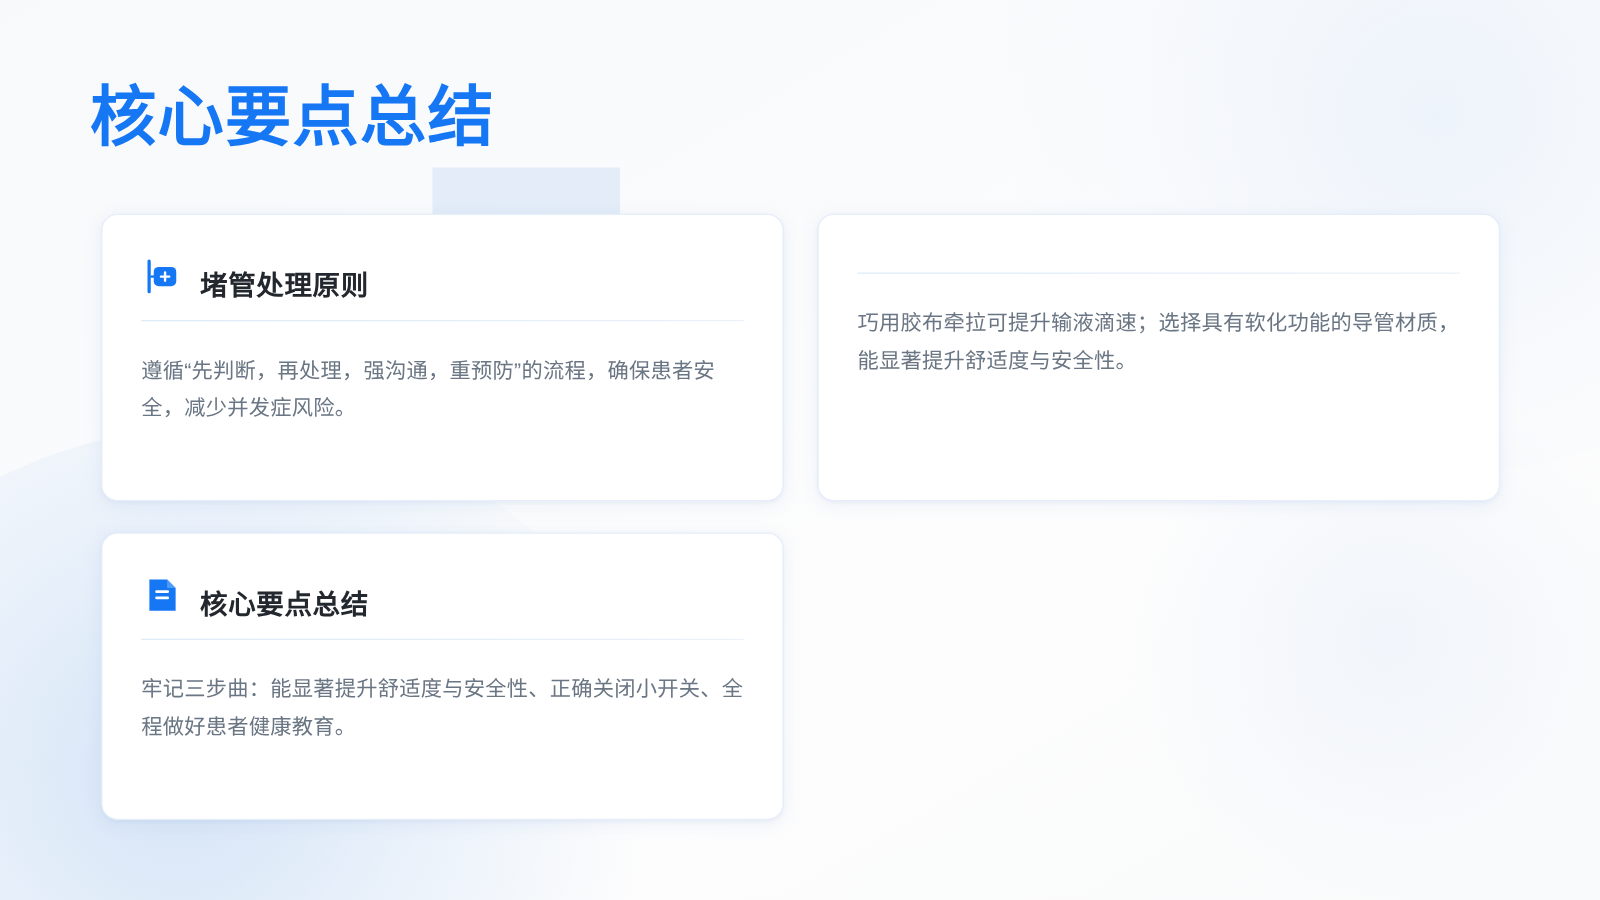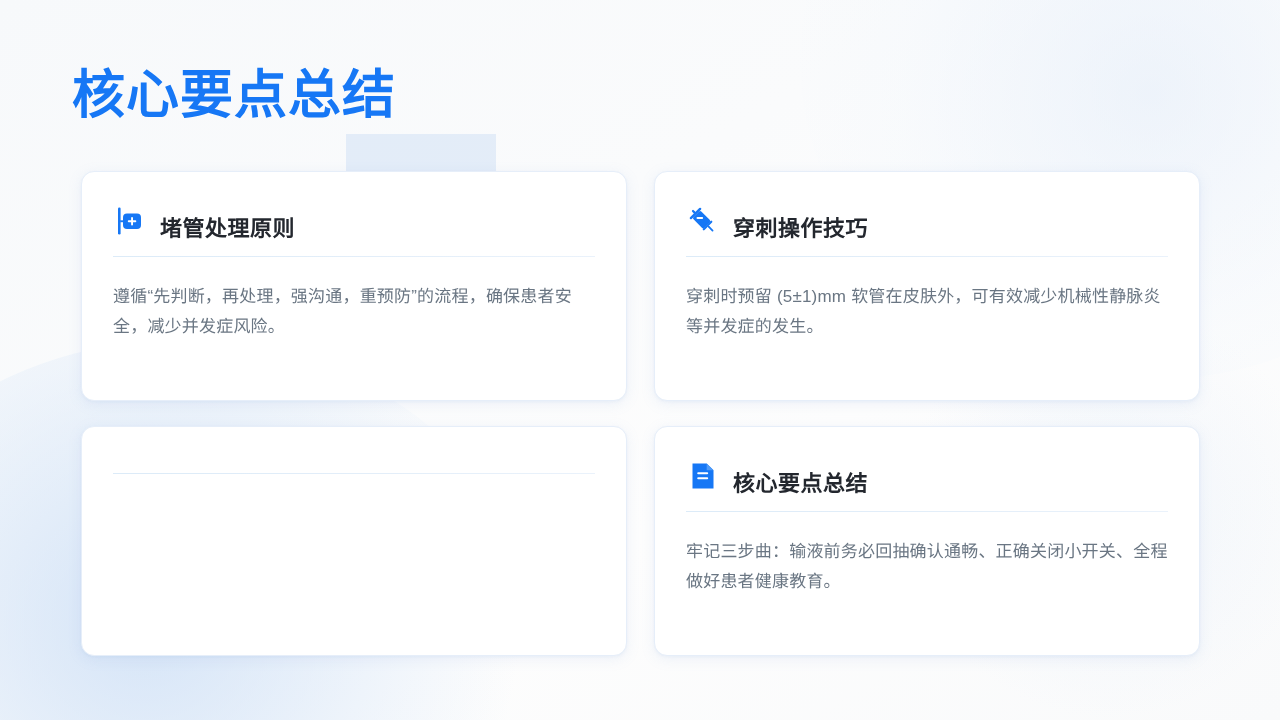--- a/index.html
+++ b/index.html
@@ -171,54 +171,36 @@
             <rect x="14.8" y="16.3" width="8.5" height="1.9" rx="0.9" fill="#ffffff"></rect>
             <rect x="7.2" y="16.3" width="3.4" height="1.9" fill="#1677f5"></rect>
           </svg>
         </span>
         <span class="card-title">堵管处理原则</span>
       </div>
       <div class="card-divider"></div>
       <p class="card-body">遵循“先判断，再处理，强沟通，重预防”的流程，确保患者安全，减少并发症风险。</p>
     </div>
 
-    <div class="card">
-      <div class="card-header">
-        <span class="card-icon">
-          <svg width="34" height="34" viewBox="0 0 34 34" xmlns="http://www.w3.org/2000/svg">
-            <g transform="rotate(-45 17 17)">
-              <rect x="11.5" y="7.5" width="11" height="15" rx="1.6" fill="#1677f5"></rect>
-              <rect x="13.6" y="11.6" width="6.6" height="2.1" rx="1" transform="rotate(45 16.9 12.6)" fill="#ffffff"></rect>
-              <rect x="9.3" y="5.2" width="15.4" height="2.4" rx="1.2" fill="#1677f5"></rect>
-              <rect x="15.9" y="1.8" width="2.2" height="4" rx="1" fill="#1677f5"></rect>
-              <rect x="10.6" y="22.3" width="12.8" height="2.2" rx="1.1" fill="#1677f5"></rect>
-              <rect x="16.1" y="24.2" width="1.8" height="7.2" rx="0.9" fill="#1677f5"></rect>
-            </g>
-          </svg>
-        </span>
-        <span class="card-title">穿刺操作技巧</span>
-      </div>
-      <div class="card-divider"></div>
-      <p class="card-body">穿刺时预留 (5±1)mm 软管在皮肤外，可有效减少机械性静脉炎等并发症的发生。</p>
-    </div>
 
     <div class="card">
       <div class="card-divider"></div>
+      <p class="card-body">巧用胶布牵拉可提升输液滴速；选择具有软化功能的导管材质，能显著提升舒适度与安全性。</p>
     </div>
 
     <div class="card">
       <div class="card-header">
         <span class="card-icon">
           <svg width="34" height="34" viewBox="0 0 34 34" xmlns="http://www.w3.org/2000/svg">
             <path d="M6.5 4.5h14.2l6.8 6.8V29.5H6.5z" fill="#1677f5"></path>
             <path d="M20.7 4.5l6.8 6.8h-6.8z" fill="#4f9bf8"></path>
             <rect x="11.2" y="13.2" width="11" height="2.1" rx="1" fill="#ffffff"></rect>
             <rect x="11.2" y="18.2" width="11" height="2.1" rx="1" fill="#ffffff"></rect>
           </svg>
         </span>
         <span class="card-title">核心要点总结</span>
       </div>
       <div class="card-divider"></div>
-      <p class="card-body">牢记三步曲：输液前务必回抽确认通畅、正确关闭小开关、全程做好患者健康教育。</p>
+      <p class="card-body">牢记三步曲：能显著提升舒适度与安全性、正确关闭小开关、全程做好患者健康教育。</p>
     </div>
 
   </div>
 </div>
 
 </body></html>

